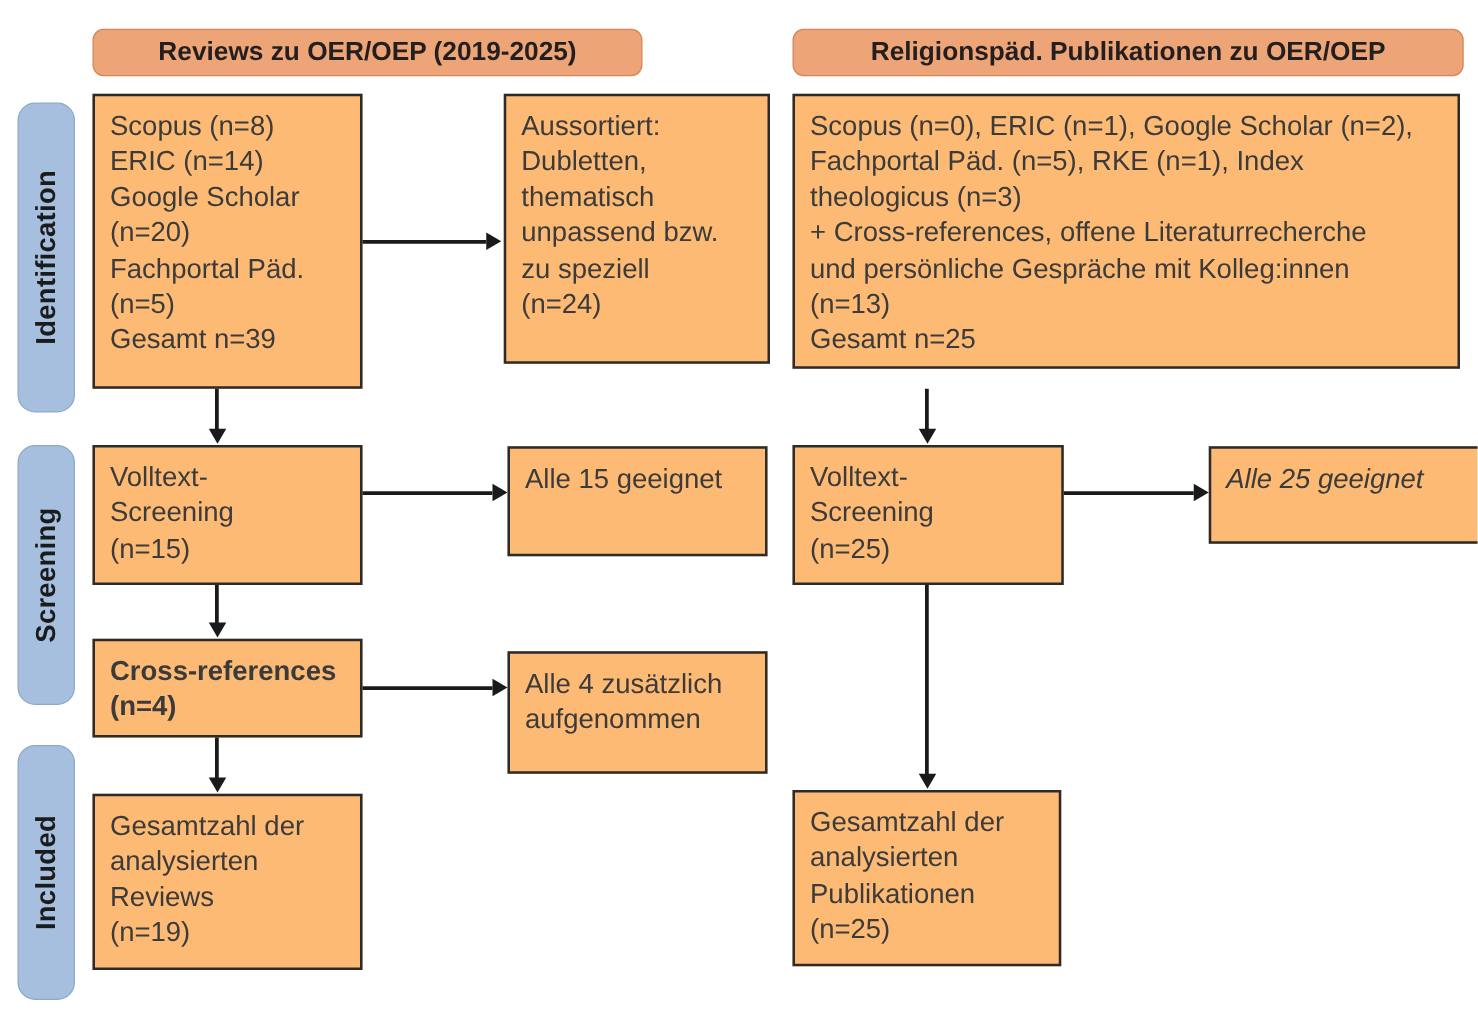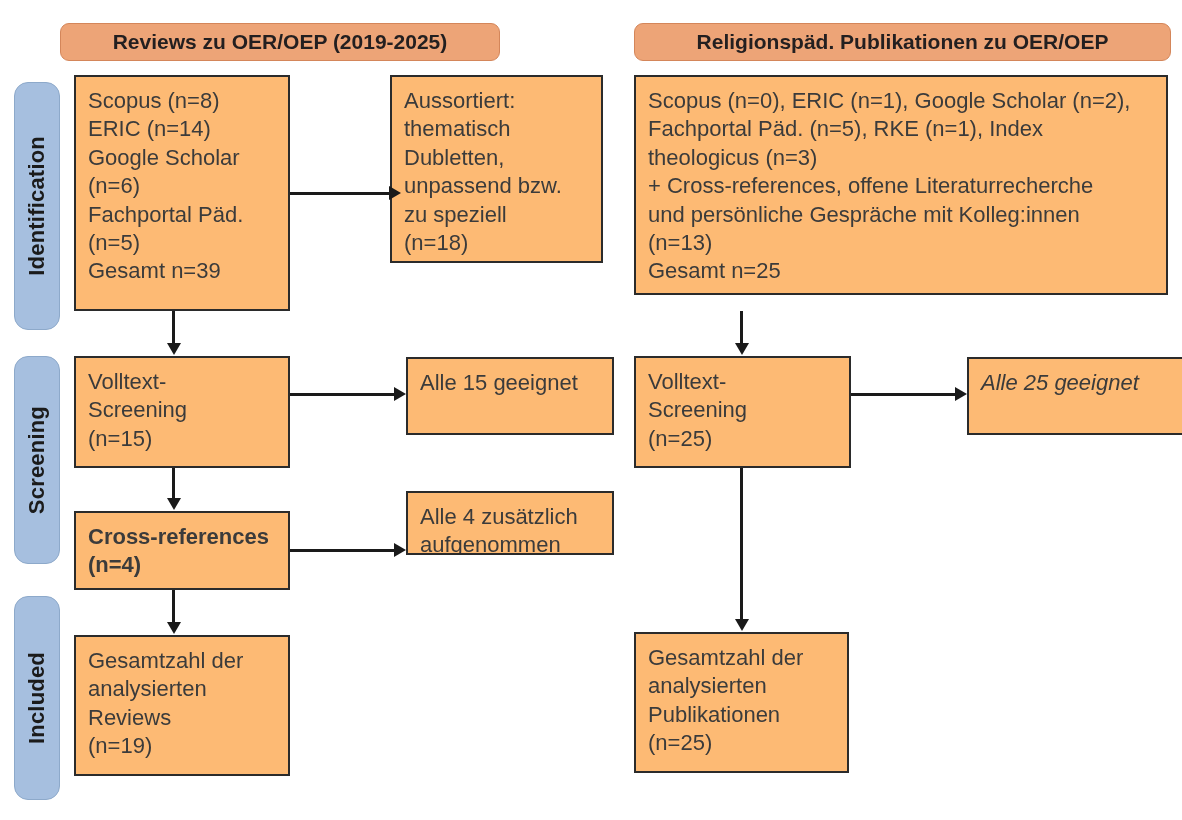--- a/index.html
+++ b/index.html
@@ -50,43 +50,43 @@
     border: 1.5px solid #d4865a;
     border-radius: 9px;
     display: flex;
     align-items: center;
     justify-content: center;
     font-size: 21px;
     font-weight: 700;
     color: #231f20;
     white-space: nowrap;
   }
-  #header-left  { left: 60px;  top: 23px; width: 440px; height: 38px; }
+  #header-left  { left: 74px;  top: 23px; width: 440px; height: 38px; }
   #header-right { left: 634px; top: 23px; width: 537px; height: 38px; }
 
   
   .node {
     position: absolute;
     background: #fdba74;
     border: 2.5px solid #2b2b2b;
     padding: 10px 11px 8px 12px;
     font-size: 22px;
     line-height: 1.29;
     color: #3b3b3b;
     overflow: hidden;
   }
   .node .ln { display: block; white-space: nowrap; }
 
   
   #node-l-sources  { left: 74px;  top: 75px;  width: 216px; height: 236px; }
-  #node-l-excluded { left: 390px; top: 75px;  width: 213px; height: 188px; }
+  #node-l-excluded { left: 403px; top: 75px;  width: 213px; height: 216px; }
   #node-l-fulltext { left: 74px;  top: 356px; width: 216px; height: 112px; }
-  #node-l-allfit   { left: 406px; top: 357px; width: 208px; height: 78px;  }
+  #node-l-allfit   { left: 406px; top: 357px; width: 208px; height: 88px;  }
   #node-l-cross    { left: 74px;  top: 511px; width: 216px; height: 79px; font-weight: bold;  }
-  #node-l-alladded { left: 406px; top: 491px; width: 208px; height: 64px;  }
+  #node-l-alladded { left: 406px; top: 521px; width: 208px; height: 98px;  }
   #node-l-included { left: 74px;  top: 635px; width: 216px; height: 141px; }
 
   
   #node-r-sources  { left: 634px; top: 75px;  width: 534px; height: 220px; }
   #node-r-fulltext { left: 634px; top: 356px; width: 217px; height: 112px; }
   #node-r-allfit   { left: 967px; top: 357px; width: 236px; height: 78px; font-style: italic;  }
   #node-r-included { left: 634px; top: 632px; width: 215px; height: 141px; }
 
   
   .conn-v, .conn-h {
@@ -125,33 +125,33 @@
     <span>Included</span>
   </div>
 
   <div class="col-header" id="header-left">Reviews zu OER/OEP (2019-2025)</div>
   <div class="col-header" id="header-right">Religionspäd. Publikationen zu OER/OEP</div>
 
   <div class="node" id="node-l-sources">
     <span class="ln">Scopus (n=8)</span>
     <span class="ln">ERIC (n=14)</span>
     <span class="ln">Google Scholar</span>
-    <span class="ln">(n=6)</span>
+    <span class="ln">(n=20)</span>
     <span class="ln">Fachportal Päd.</span>
     <span class="ln">(n=5)</span>
     <span class="ln">Gesamt n=39</span>
   </div>
 
   <div class="node" id="node-l-excluded">
     <span class="ln">Aussortiert:</span>
+    <span class="ln">Dubletten,</span>
     <span class="ln">thematisch</span>
-    <span class="ln">Dubletten,</span>
     <span class="ln">unpassend bzw.</span>
     <span class="ln">zu speziell</span>
-    <span class="ln">(n=18)</span>
+    <span class="ln">(n=24)</span>
   </div>
 
   <div class="node" id="node-l-fulltext">
     <span class="ln">Volltext-</span>
     <span class="ln">Screening</span>
     <span class="ln">(n=15)</span>
   </div>
 
   <div class="node" id="node-l-allfit">
     <span class="ln">Alle 15 geeignet</span>

